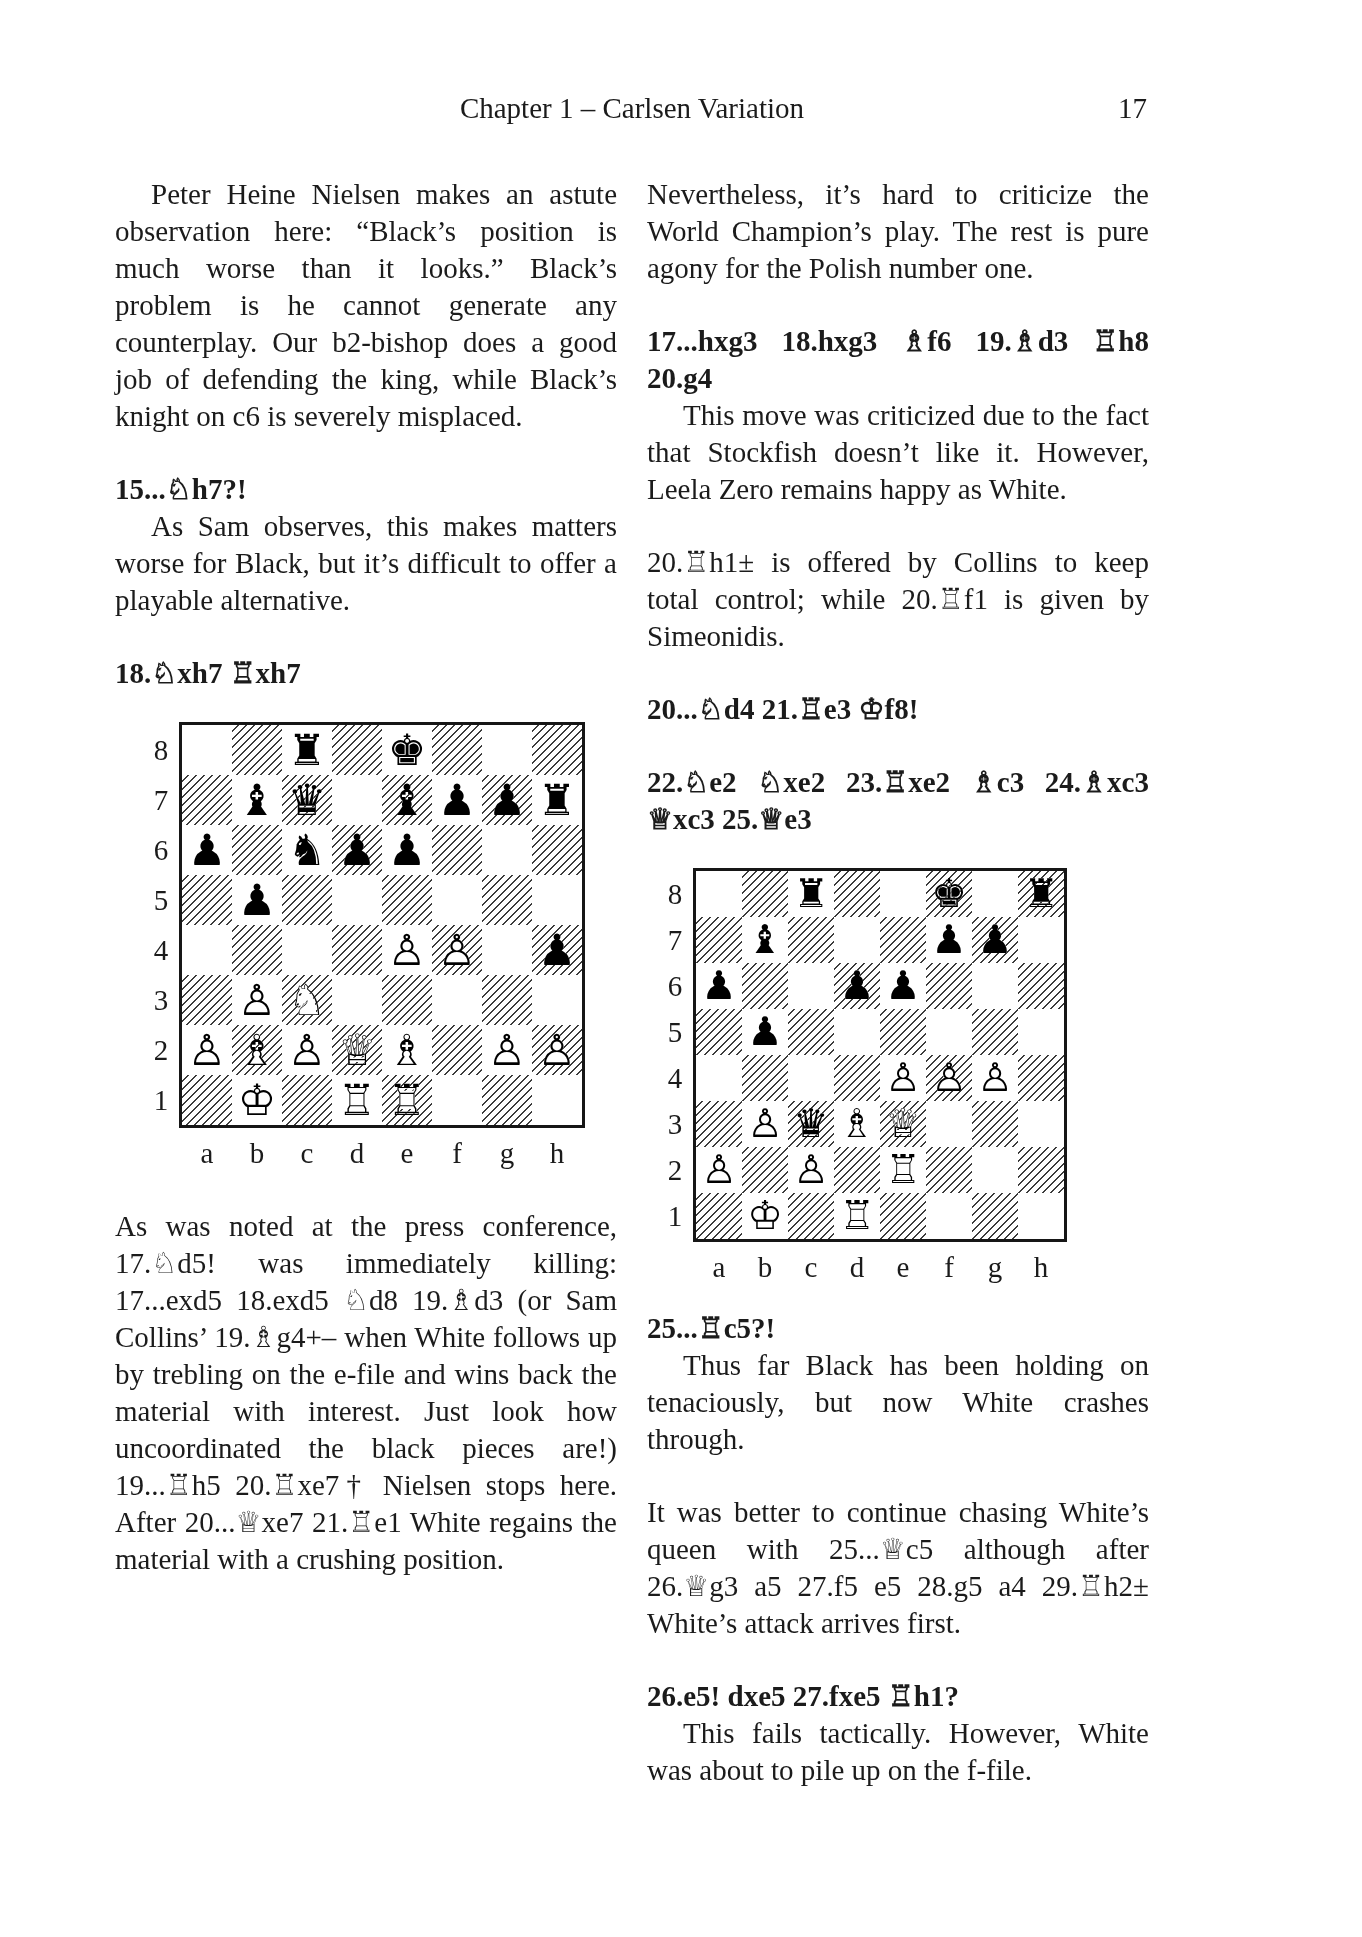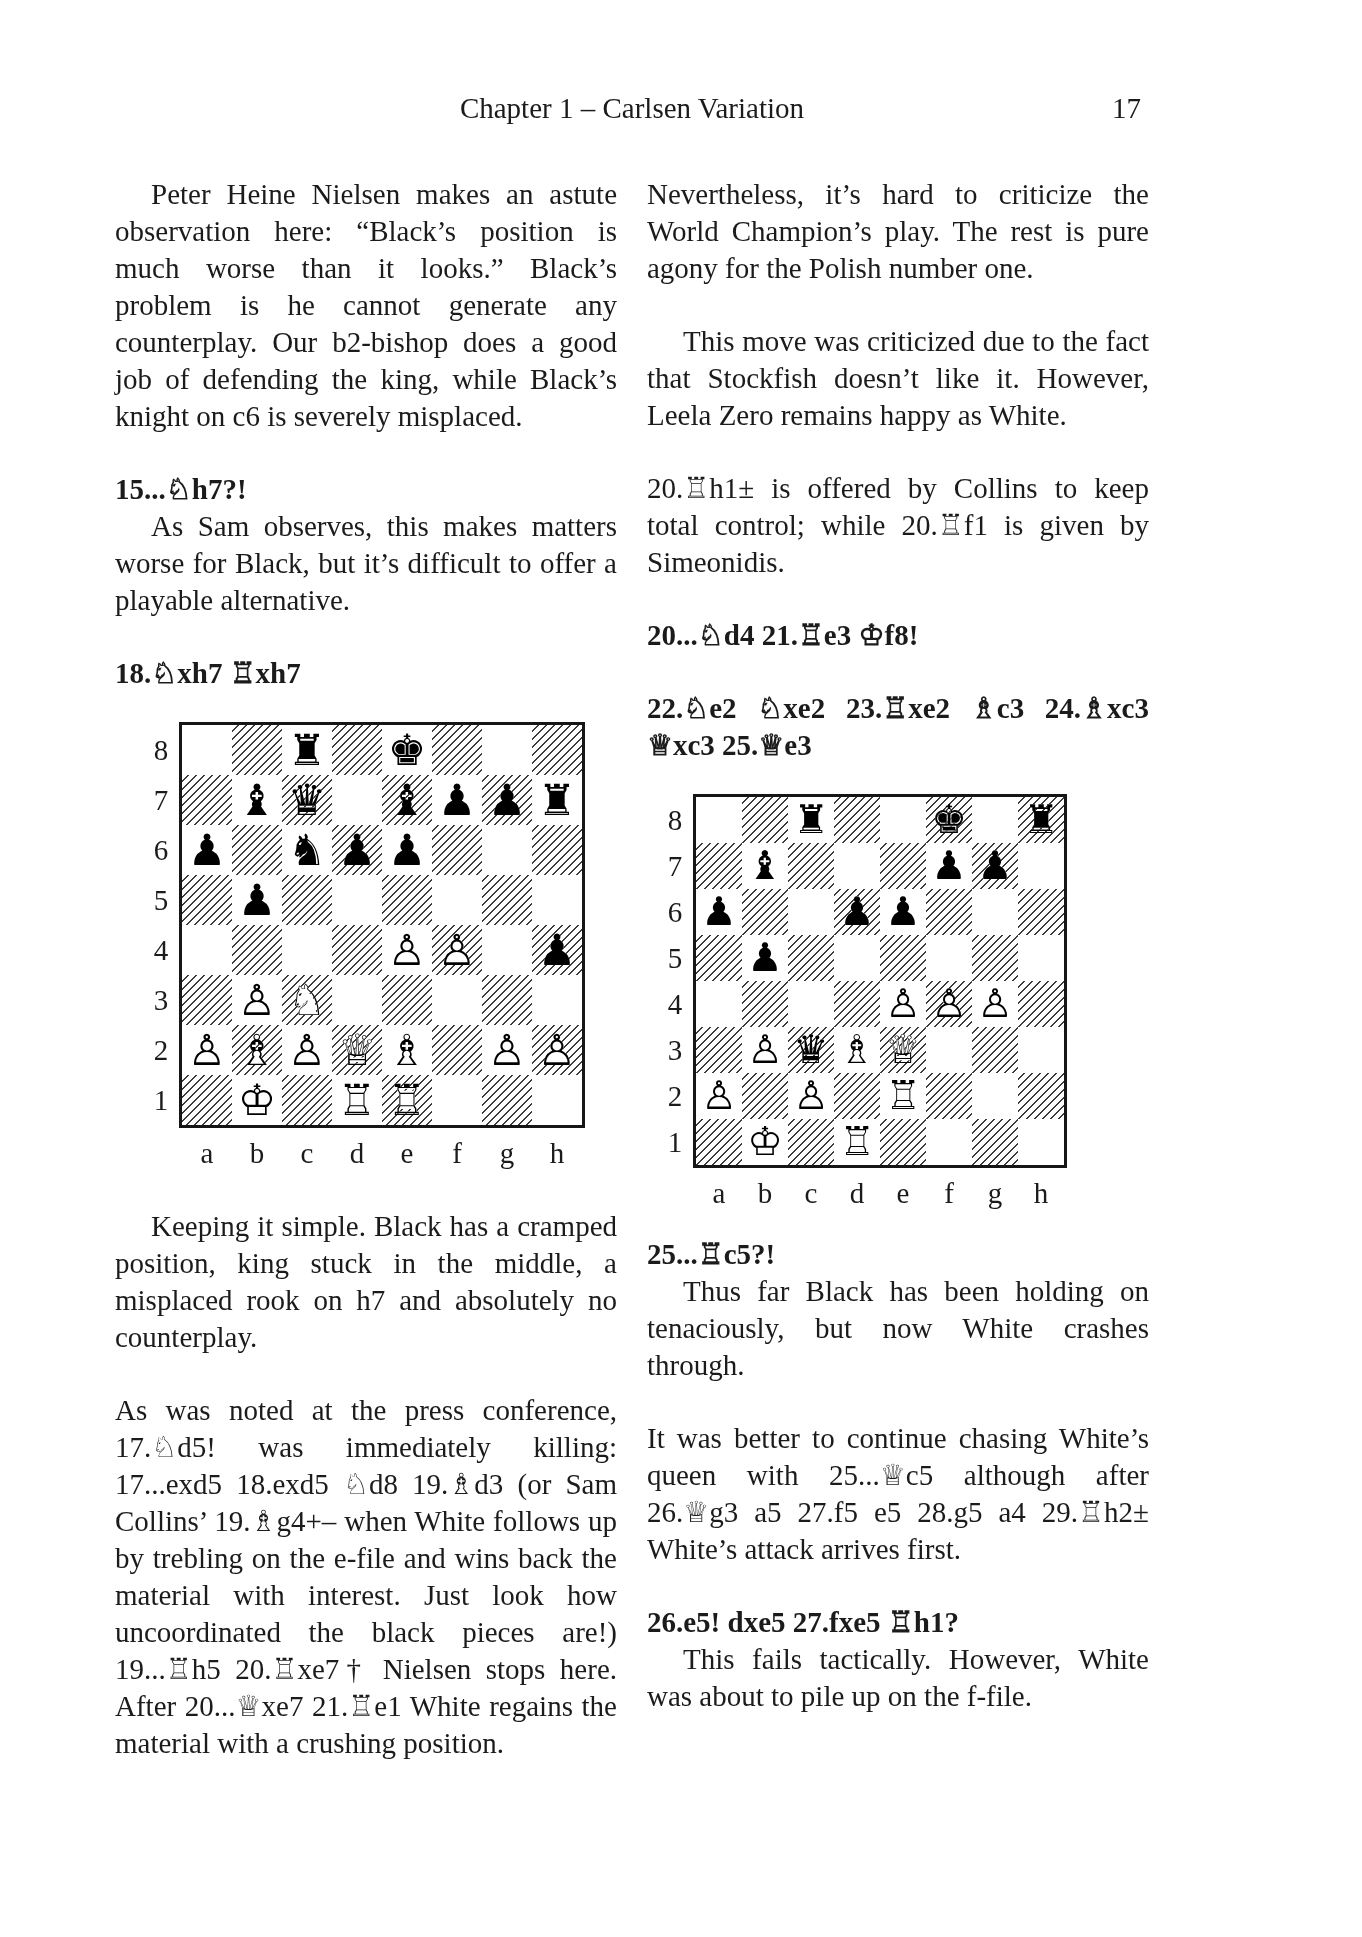--- a/index.html
+++ b/index.html
@@ -3,21 +3,21 @@
 <meta charset="utf-8">
 <style>
   html,body{margin:0;padding:0;background:#fff;}
   .page{
     position:relative;width:1266px;height:1937px;box-sizing:border-box;
     padding:92px 117px 0 115px;background:#fff;color:#1b1b1b;
     font-family:"Liberation Serif","DejaVu Serif",serif;
   }
   .header{position:relative;height:40px;margin-bottom:44px;font-size:29px;}
   .chapter-title{position:absolute;left:0;right:0;text-align:center;}
-  .page-number{position:absolute;right:8px;top:0;}
+  .page-number{position:absolute;right:2px;top:0;}
   .columns{display:flex;gap:30px;margin-top:39px;}
   .col{width:550px;font-size:29px;line-height:37px;text-align:justify;}
   .col > *{margin:0;}
   .col > * + *{margin-top:36px;}
   .para{text-align:justify;}
   .para.indent{text-indent:36px;}
   .movehead{font-weight:bold;text-align:justify;}
   .movehead + .para{margin-top:0;}
   .col > * + .diagram{margin-top:30px;}
   .diagram + .movehead{margin-top:24px;}
@@ -234,26 +234,26 @@
             <div>b</div>
             <div>c</div>
             <div>d</div>
             <div>e</div>
             <div>f</div>
             <div>g</div>
             <div>h</div>
           </div>
       </figure>
 
-      <p class="para indent">Keeping it simple. Black has a cramped position, king stuck in the middle, a misplaced rook on h7 and absolutely no counterplay.</p>
       <p class="para">As was noted at the press conference, 17.♘d5! was immediately killing: 17...exd5 18.exd5 ♘d8 19.♗d3 (or Sam Collins’ 19.♗g4+– when White follows up by trebling on the e-file and wins back the material with interest. Just look how uncoordinated the black pieces are!) 19...♖h5 20.♖xe7† Nielsen stops here. After 20...♕xe7 21.♖e1 White regains the material with a crushing position.</p>
     </section>
 
     <section class="col">
       <p class="para">Nevertheless, it’s hard to criticize the World Champion’s play. The rest is pure agony for the Polish number one.</p>
+      <p class="movehead">17...hxg3 18.hxg3 ♗f6 19.♗d3 ♖h8 20.g4</p>
       <p class="para indent">This move was criticized due to the fact that Stockfish doesn’t like it. However, Leela Zero remains happy as White.</p>
       <p class="para">20.♖h1± is offered by Collins to keep total control; while 20.♖f1 is given by Simeonidis.</p>
       <p class="movehead">20...♘d4 21.♖e3 ♔f8!</p>
       <p class="movehead">22.♘e2 ♘xe2 23.♖xe2 ♗c3 24.♗xc3 ♕xc3 25.♕e3</p>
 
       <figure class="diagram d2">
         <div class="board-wrap">
           <div class="rank-labels">
               <div>8</div>
               <div>7</div>

